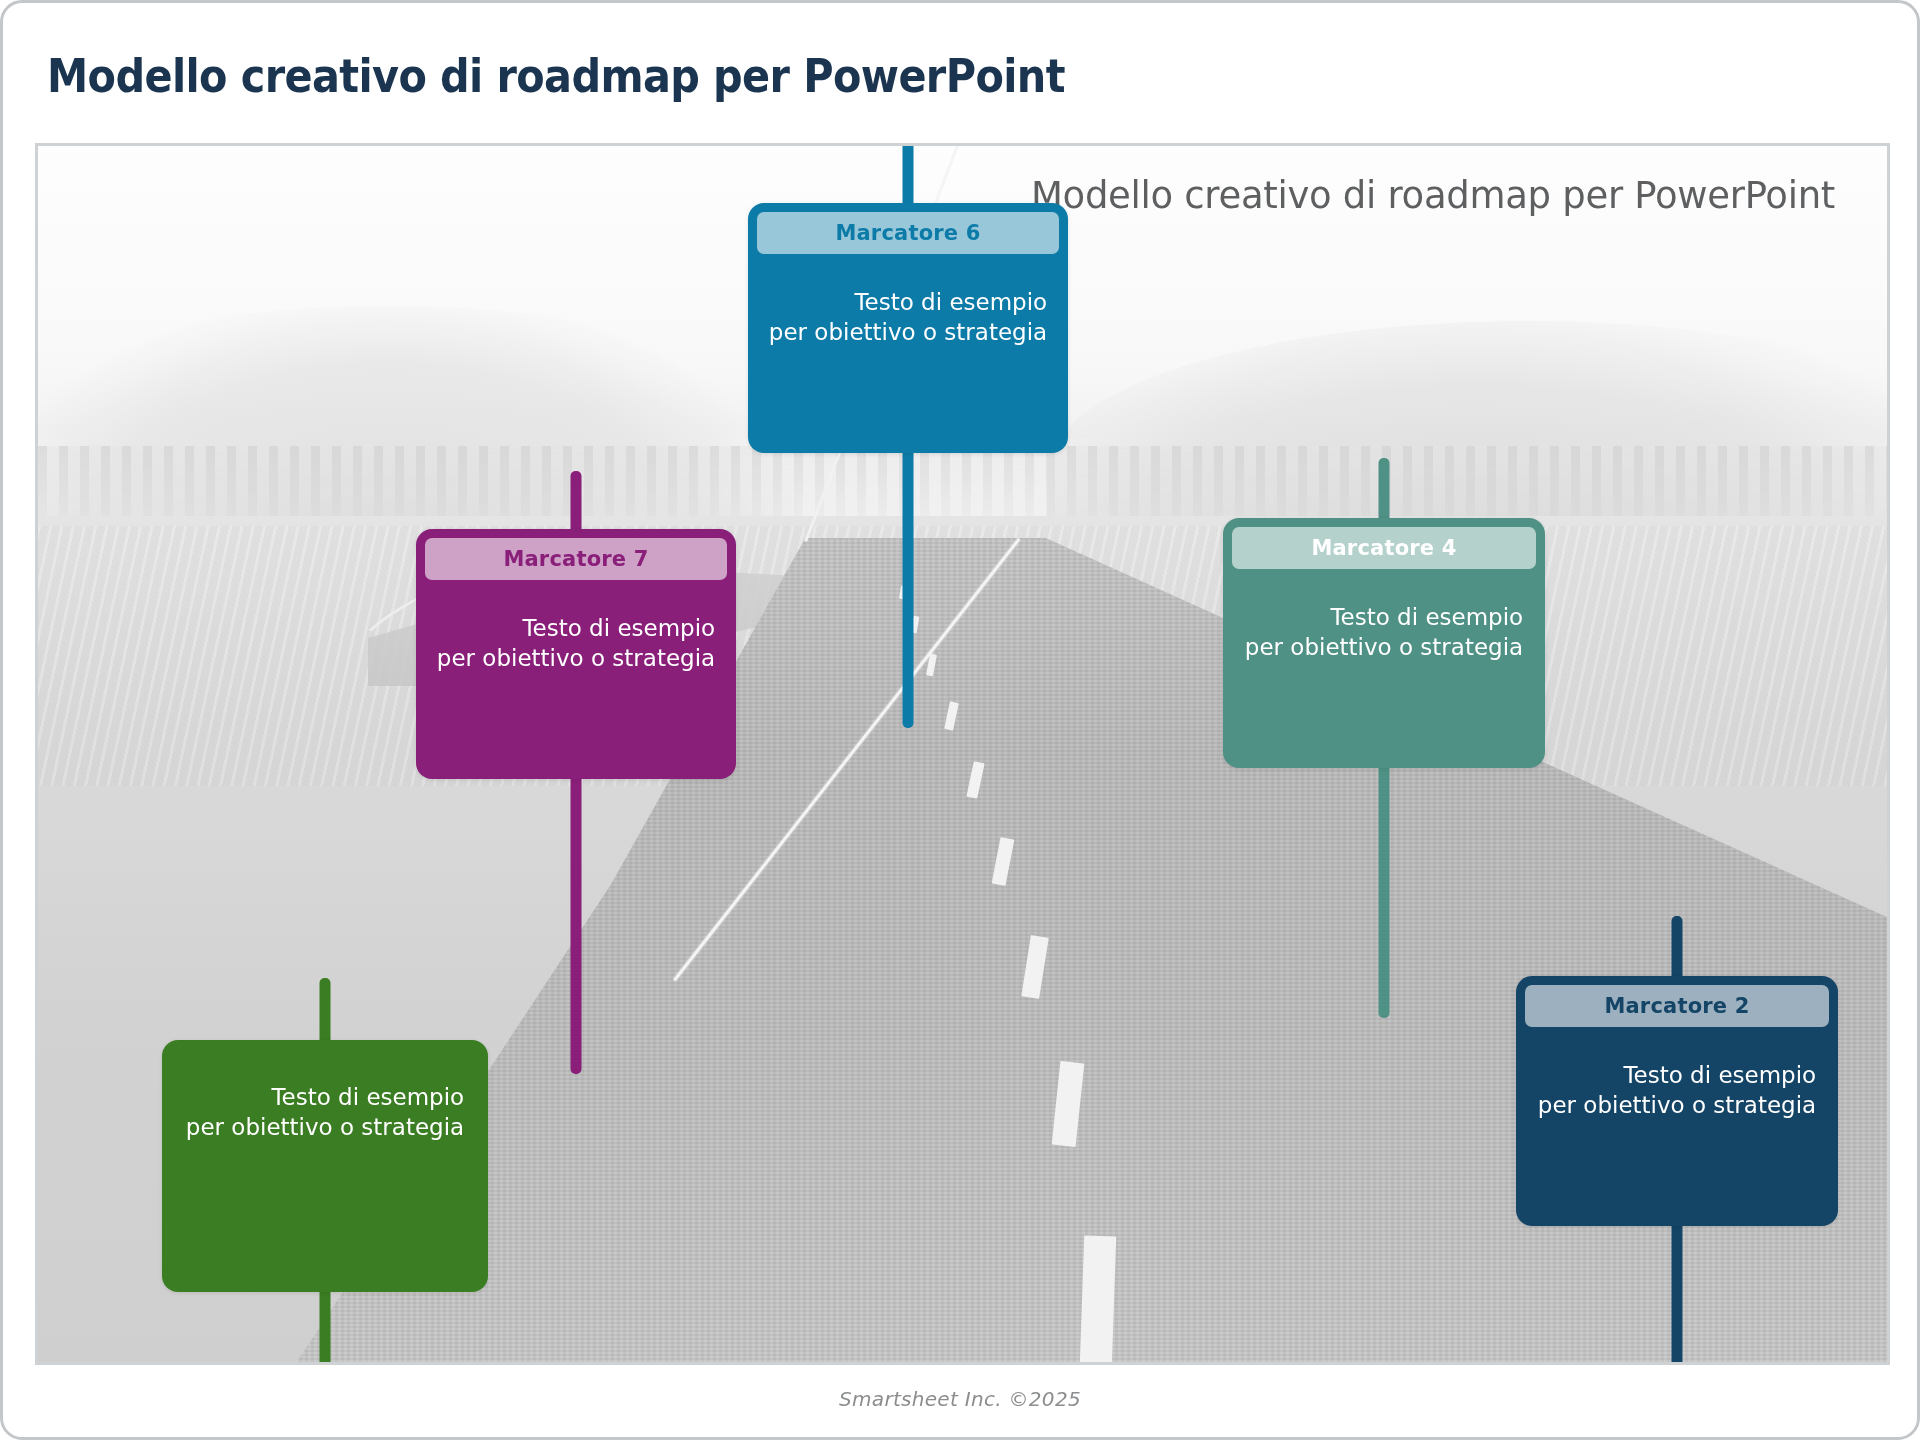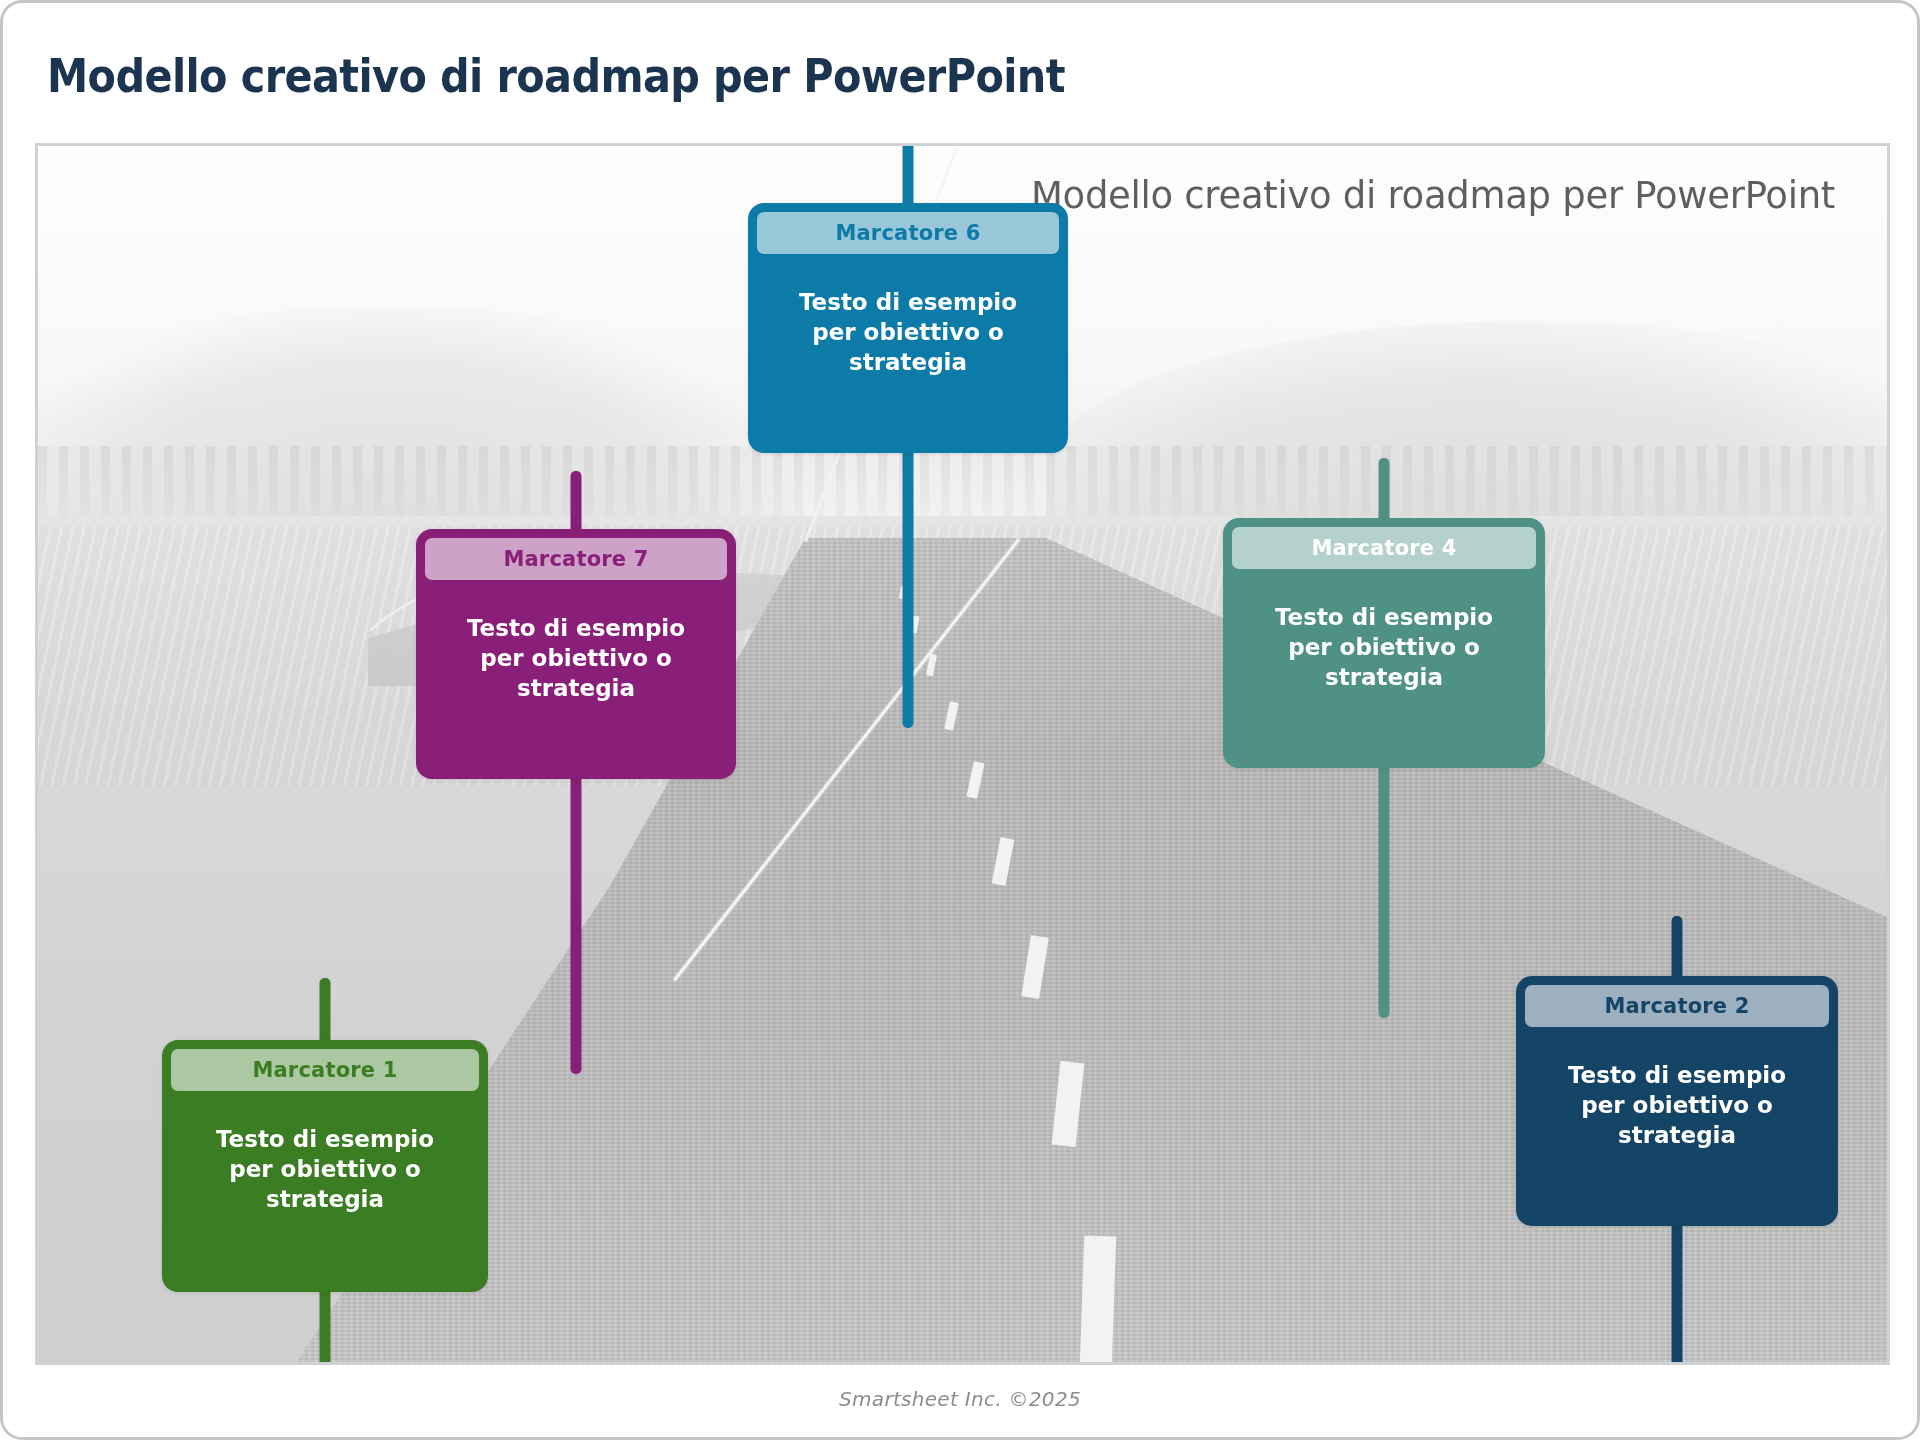--- a/index.html
+++ b/index.html
@@ -222,23 +222,23 @@
     flex: 1 1 auto;
     display: flex;
     align-items: flex-start;
     justify-content: center;
     padding-top: 34px;
   }
   .sign-body-text {
     color: #ffffff;
     font-size: 23px;
     line-height: 1.30;
-    text-align: center;
-    font-family: "DejaVu Sans", sans-serif;
-    font-weight: 700;
+    text-align: right;
+    font-family: "DejaVu Sans", sans-serif;
+    font-weight: 400;
   }
 
   
   .scene-caption {
     position: absolute;
     right: 52px;
     top: 28px;
     font-size: 37px;
     color: #5d5f61;
     font-family: "DejaVu Sans", sans-serif;
@@ -340,23 +340,20 @@
           <span class="sign-body-text" style="white-space:pre-line;">Testo di esempio
 per obiettivo o strategia</span>
         </div>
       </div>
     </div>
 
     <div class="marker" style="left:124px; top:832px; width:326px; height:400px;">
       <div class="post above" style="top:0; width:11px; height:70px; background:#3b7d22;"></div>
       <div class="post" style="top:62px; width:11px; height:340px; background:#3b7d22;"></div>
       <div class="sign" style="top:62px; width:326px; height:252px; background:#3b7d22;">
-        <div class="sign-label">
-          <span class="sign-label-text" style="color:#3b7d22;">Marcatore 1</span>
-        </div>
         <div class="sign-body">
           <span class="sign-body-text" style="white-space:pre-line;">Testo di esempio
 per obiettivo o strategia</span>
         </div>
       </div>
     </div>
 
     <div class="marker" style="left:1478px; top:770px; width:322px; height:550px;">
       <div class="post above" style="top:0; width:11px; height:68px; background:#144466;"></div>
       <div class="post" style="top:60px; width:11px; height:500px; background:#144466;"></div>

